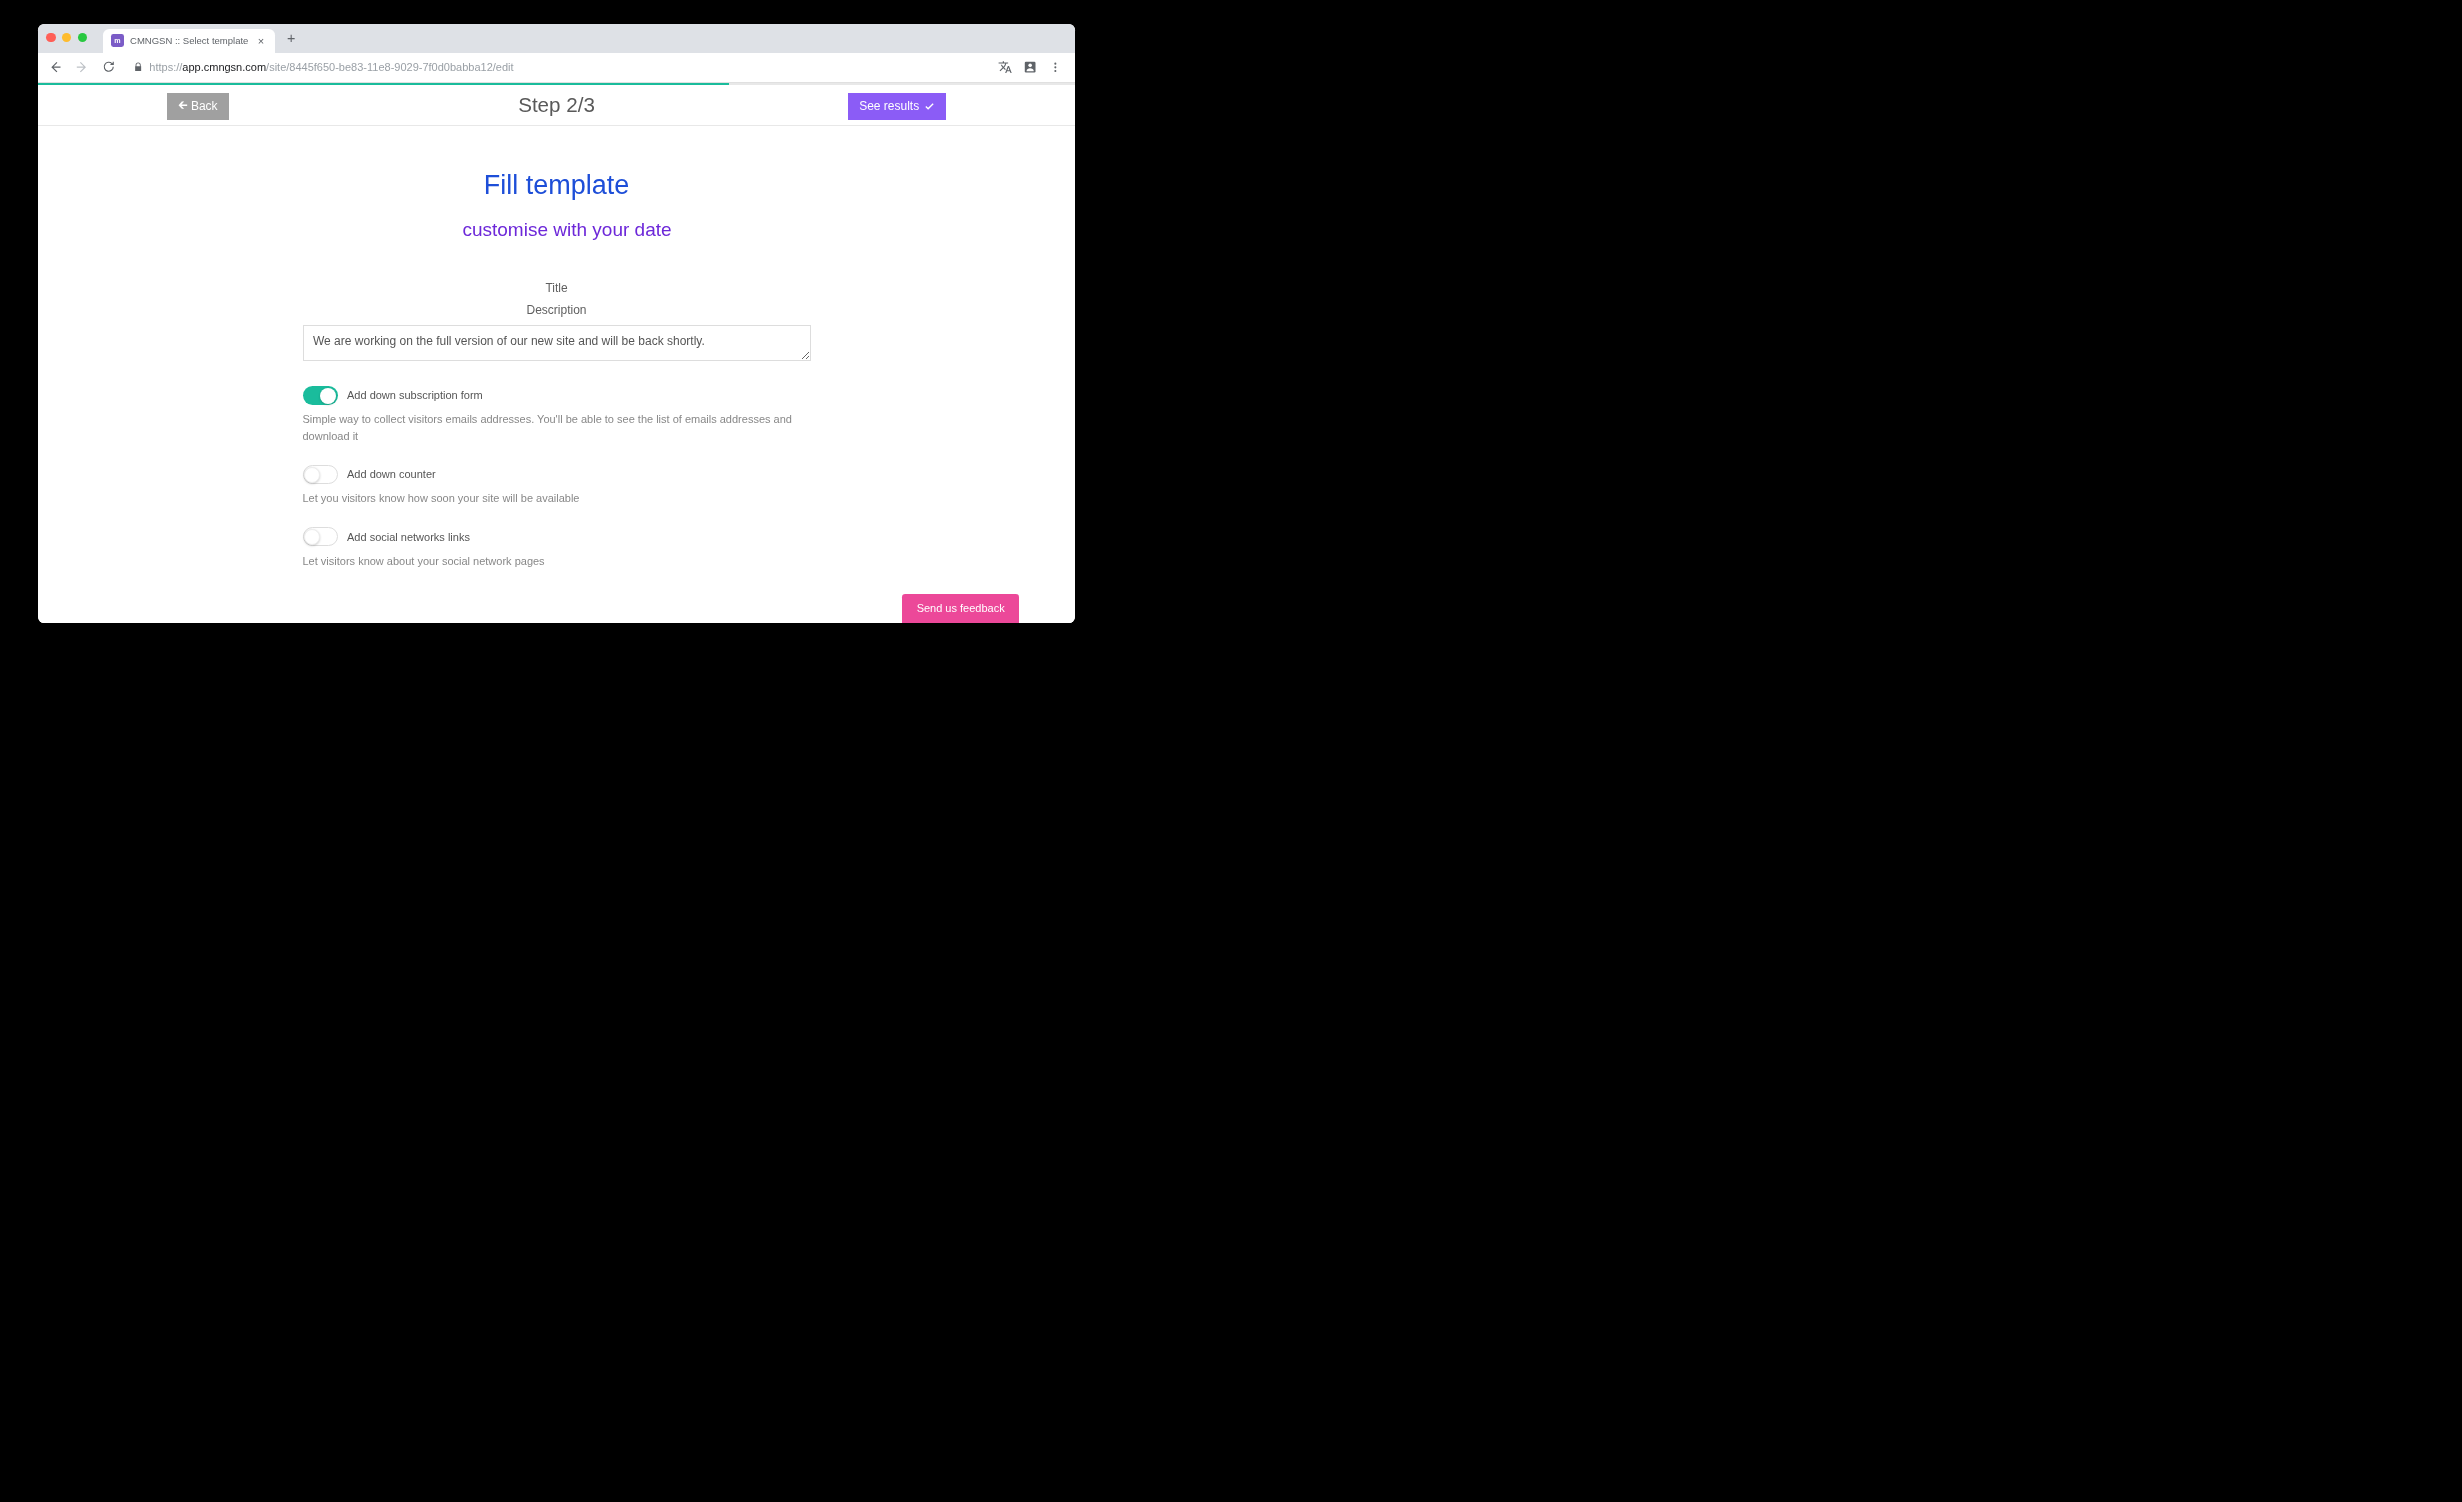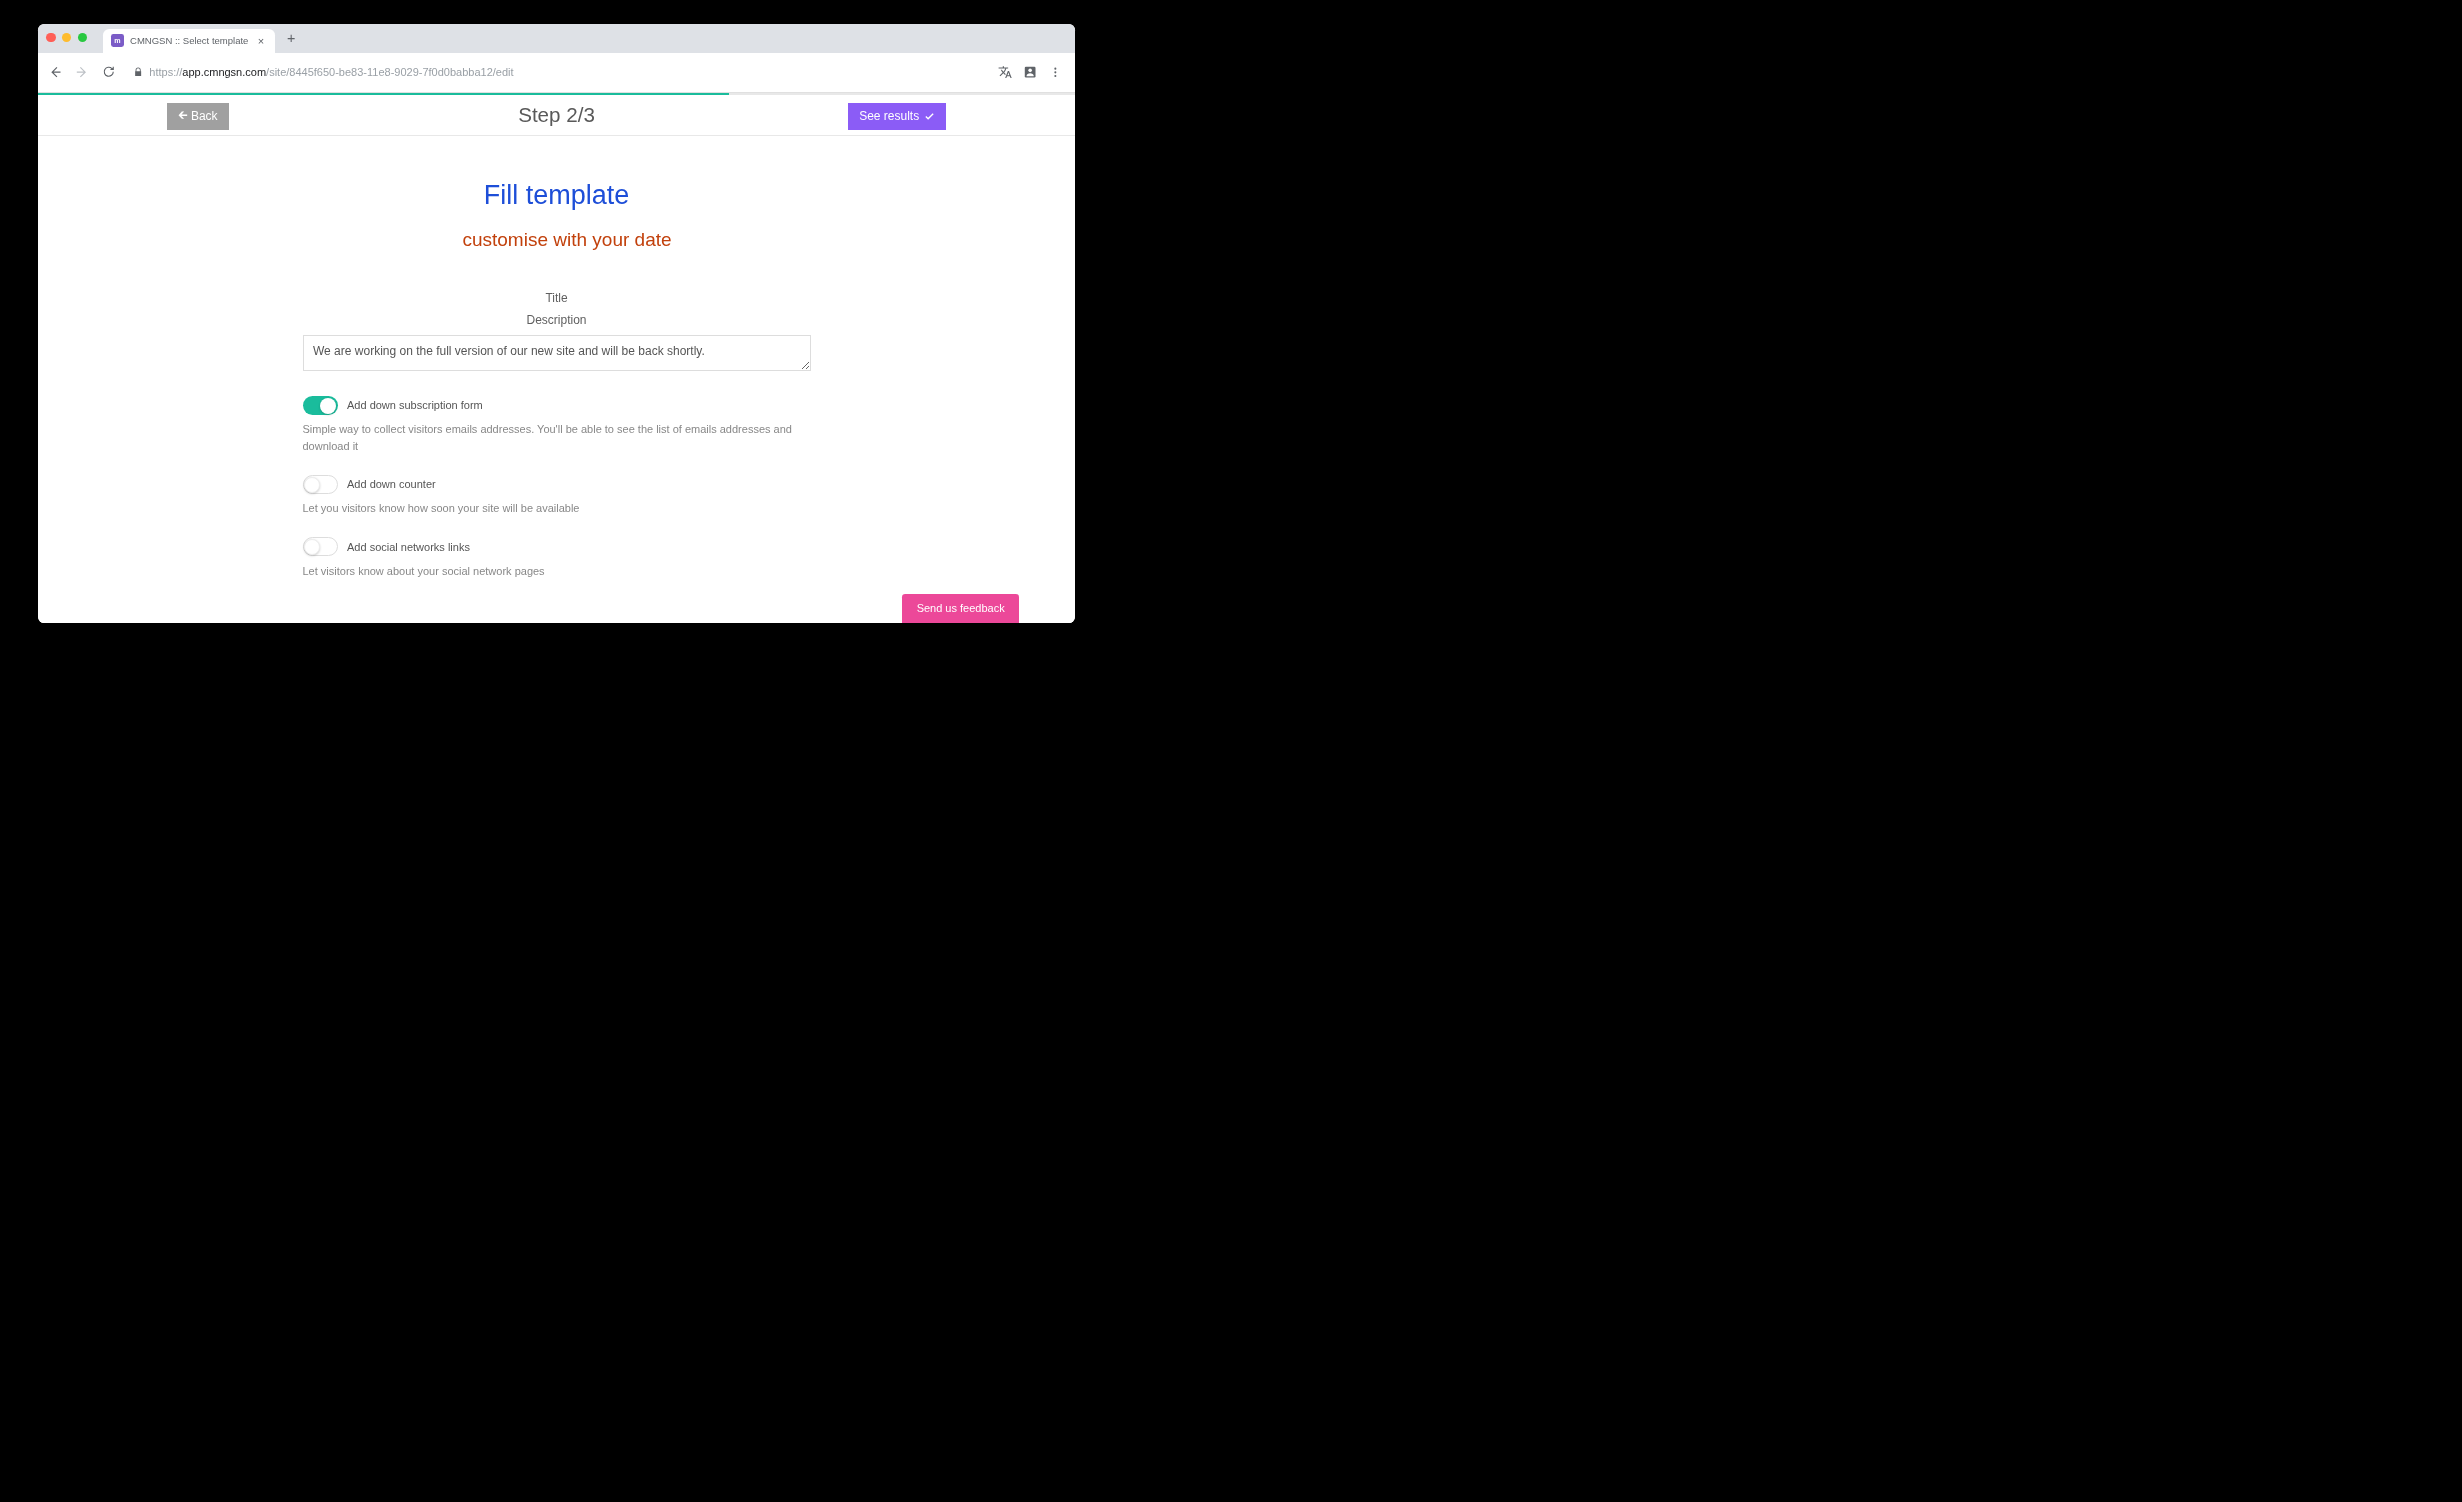--- a/index.html
+++ b/index.html
@@ -74,21 +74,21 @@
     .tab-title { flex: 1; white-space: nowrap; overflow: hidden; }
     .tab-close { color: #5f6368; font-size: 11px; cursor: pointer; width: 12.7px; text-align: center; }
     .new-tab {
       width: 22px; height: 22px;
       display: flex; align-items: center; justify-content: center;
       color: #5f6368; font-size: 14.3px; cursor: pointer;
       margin-left: 4.8px;
       align-self: center;
     }
     .addr-bar {
-      height: 40px;
+      height: 30px;
       background: #fff;
       border-bottom: 0.8px solid #e0e0e0;
       display: flex;
       align-items: center;
       padding: 0 6.3px;
       gap: 4.8px;
       flex-shrink: 0;
     }
     .nav-btn {
       width: 22px; height: 22px;
@@ -185,21 +185,21 @@
     }
     .page-h1 {
       font-size: 27px;
       color: #1d4ed8;
       font-weight: 300;
       font-family: "Helvetica Neue", Arial, sans-serif;
       margin-bottom: 18px;
     }
     .page-sub {
       font-size: 19px;
-      color: #c2410c;
+      color: #6d28d9;
       font-weight: 300;
       font-family: "Helvetica Neue", Arial, sans-serif;
       margin-bottom: 40px;
       margin-left: 21px;
     }
     .form {
       width: 508px;
     }
     .label {
       font-size: 12px;

